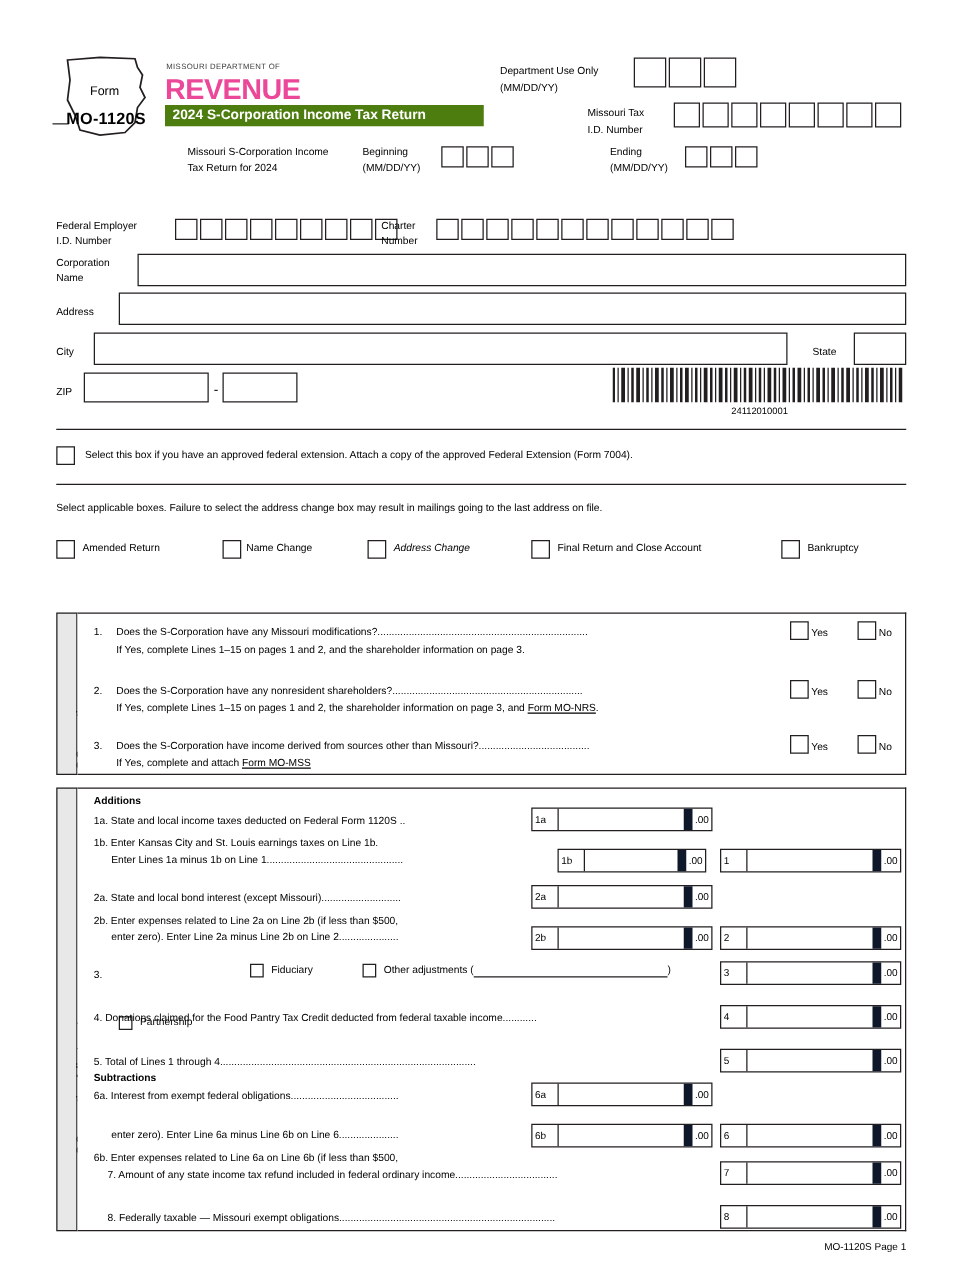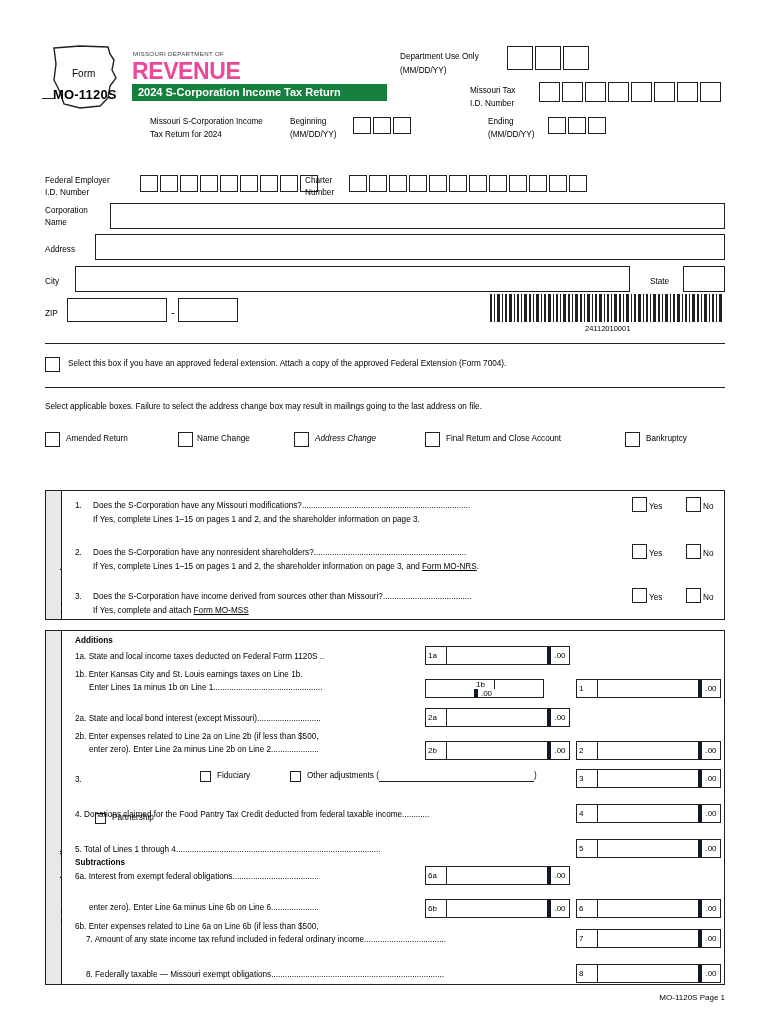--- a/index.html
+++ b/index.html
@@ -80,21 +80,21 @@
     font-size: 23px;
     font-weight: bold;
     letter-spacing: -0.4px;
     color: #ec4899;
   }
   .title-bar {
     position: absolute;
     left: 87px; top: 46px;
     width: 255px;
     height: 17px;
-    background: #15803d;
+    background: #4d7c0f;
     color: #fff;
     font-size: 11px;
     font-weight: bold;
     line-height: 17px;
     padding-left: 6px;
     box-sizing: border-box;
   }
   .sub-l1 { position: absolute; left: 105px; top: 79px; }
   .sub-l2 { position: absolute; left: 105px; top: 92px; }
   .beg-l1 { position: absolute; left: 245px; top: 79px; }
@@ -178,21 +178,21 @@
     font-size: 8px;
     display: flex;
     align-items: center;
     padding-left: 2px;
     box-sizing: border-box;
   }
   .amt .val { flex: 1; }
   .amt .cents {
     width: 22px;
     height: 100%;
-    border-left: 4px solid #0f172a;
+    border-left: 7px solid #0f172a;
     font-size: 8px;
     display: flex;
     align-items: center;
     justify-content: center;
     box-sizing: border-box;
   }
   .dotline { letter-spacing: 0px; }
   .footer {
     position: absolute;
     right: 45px;
@@ -485,21 +485,21 @@
   <div class="amt" style="position:absolute; left:425px; top:646px; width:145px;">
     <span class="tag">1a</span>
     <span class="val"></span>
     <span class="cents">.00</span>
   </div>
 
   <div class="lbl" style="position:absolute; left:75px; top:670px;">1b. Enter Kansas City and St. Louis earnings taxes on Line 1b.</div>
   <div class="lbl" style="position:absolute; left:89px; top:683px;">
     <span>Enter Lines 1a minus 1b on Line 1.</span><span class="dotline">...............................................</span>
   </div>
-  <div class="amt" style="position:absolute; left:425px; top:679px; width:119px;flex-direction:column;">
+  <div class="amt" style="position:absolute; left:446px; top:679px; width:119px;">
     <span class="tag">1b</span>
     <span class="val"></span>
     <span class="cents">.00</span>
   </div>
   <div class="amt" style="position:absolute; left:576px; top:679px; width:145px;">
     <span class="tag">1</span>
     <span class="val"></span>
     <span class="cents">.00</span>
   </div>
 

